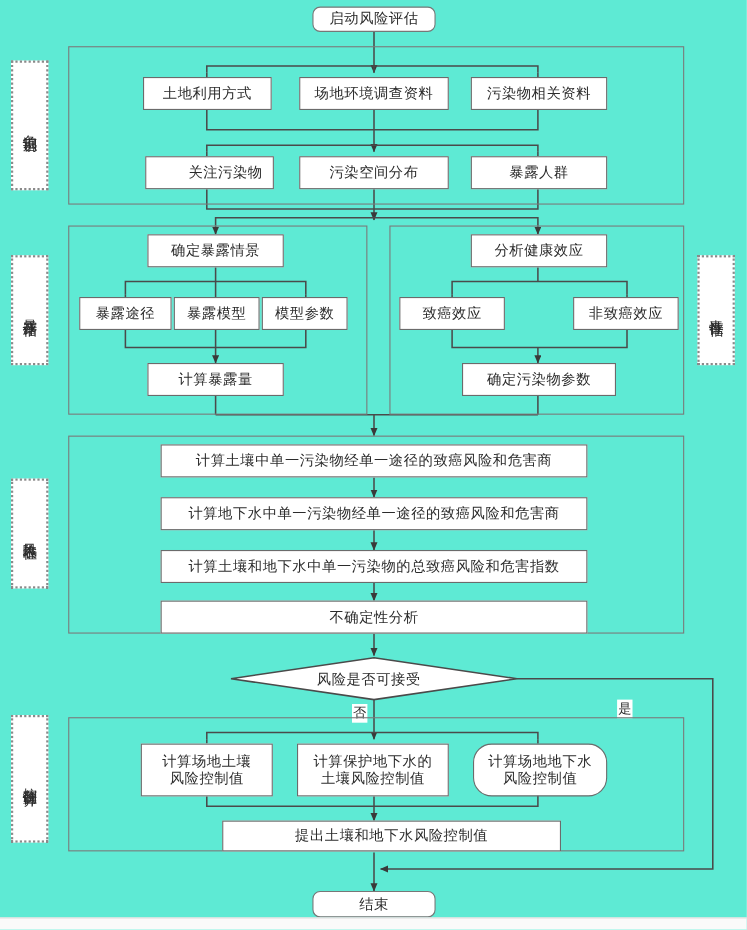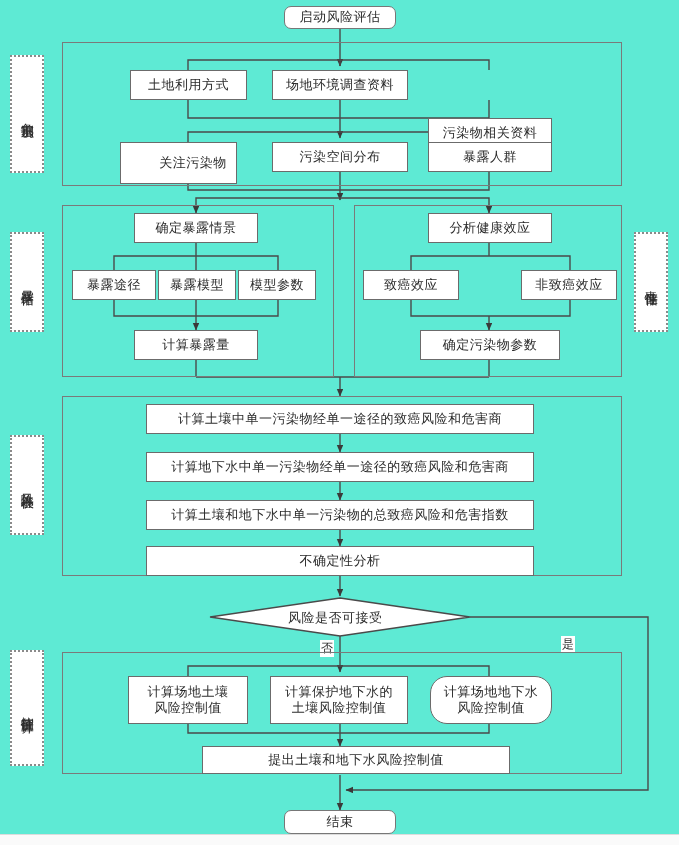--- a/index.html
+++ b/index.html
@@ -179,23 +179,23 @@
   <div class="stage-label" style="left:10px; top:232px; width:34px; height:100px;">暴露评估</div>
   <div class="stage-label" style="left:10px; top:435px; width:34px; height:100px;">风险表征</div>
   <div class="stage-label" style="left:10px; top:650px; width:34px; height:116px;">控制值计算</div>
 
   <div class="stage-label" style="left:634px; top:232px; width:34px; height:100px;">毒性评估</div>
 
   <div class="group-box" style="left:62px; top:42px; width:560px; height:144px;"></div>
 
   <div class="node" style="left:130px; top:70px; width:117px; height:30px;">土地利用方式</div>
   <div class="node" style="left:272px; top:70px; width:136px; height:30px;">场地环境调查资料</div>
-  <div class="node" style="left:428px; top:70px; width:124px; height:30px;margin-top:48px;">污染物相关资料</div>
-
-  <div class="node" style="left:120px; top:142px; width:117px; height:42px;padding-left:29px;">关注污染物</div>
+  <div class="node" style="left:428px; top:70px; width:124px; height:30px;">污染物相关资料</div>
+
+  <div class="node" style="left:132px; top:142px; width:117px; height:30px;padding-left:29px;">关注污染物</div>
   <div class="node" style="left:272px; top:142px; width:136px; height:30px;">污染空间分布</div>
   <div class="node" style="left:428px; top:142px; width:124px; height:30px;">暴露人群</div>
 
   <div class="group-box" style="left:62px; top:205px; width:272px; height:172px;"></div>
 
   <div class="node" style="left:134px; top:213px; width:124px; height:30px;">确定暴露情景</div>
 
   <div class="node" style="left:72px; top:270px; width:84px; height:30px;text-align:right;">暴露途径</div>
   <div class="node" style="left:158px; top:270px; width:78px; height:30px;">暴露模型</div>
   <div class="node" style="left:238px; top:270px; width:78px; height:30px;">模型参数</div>

